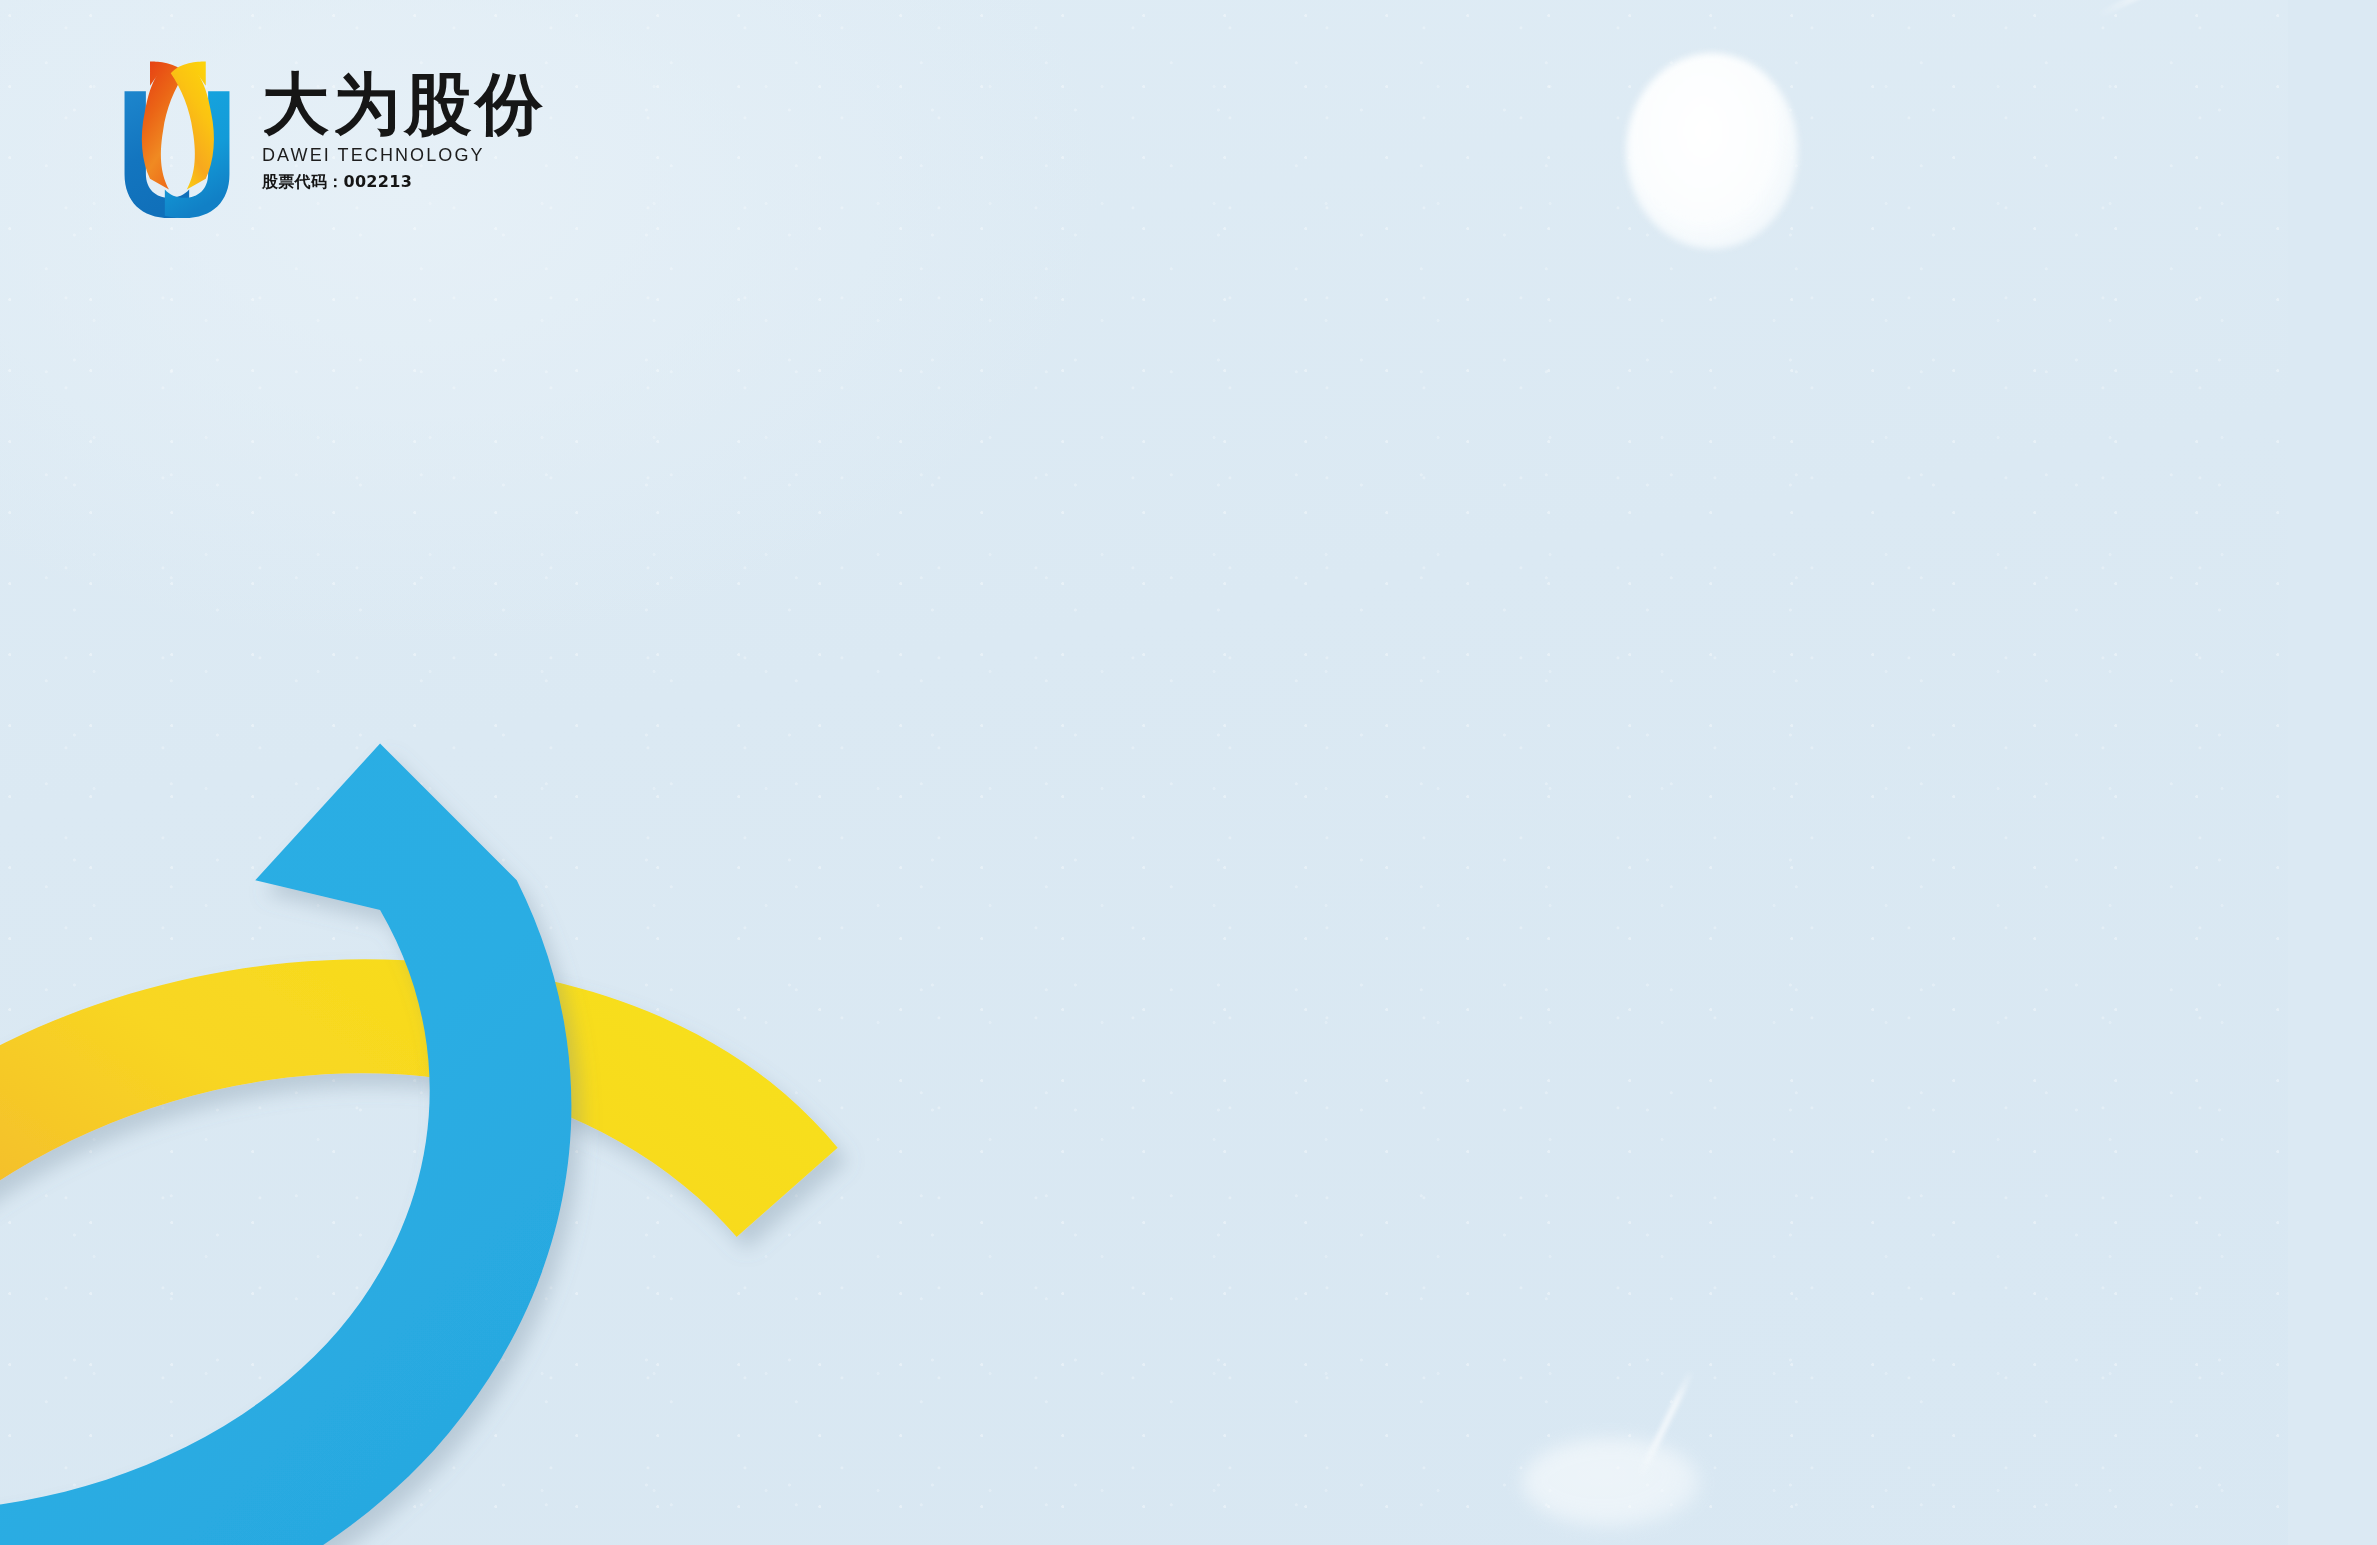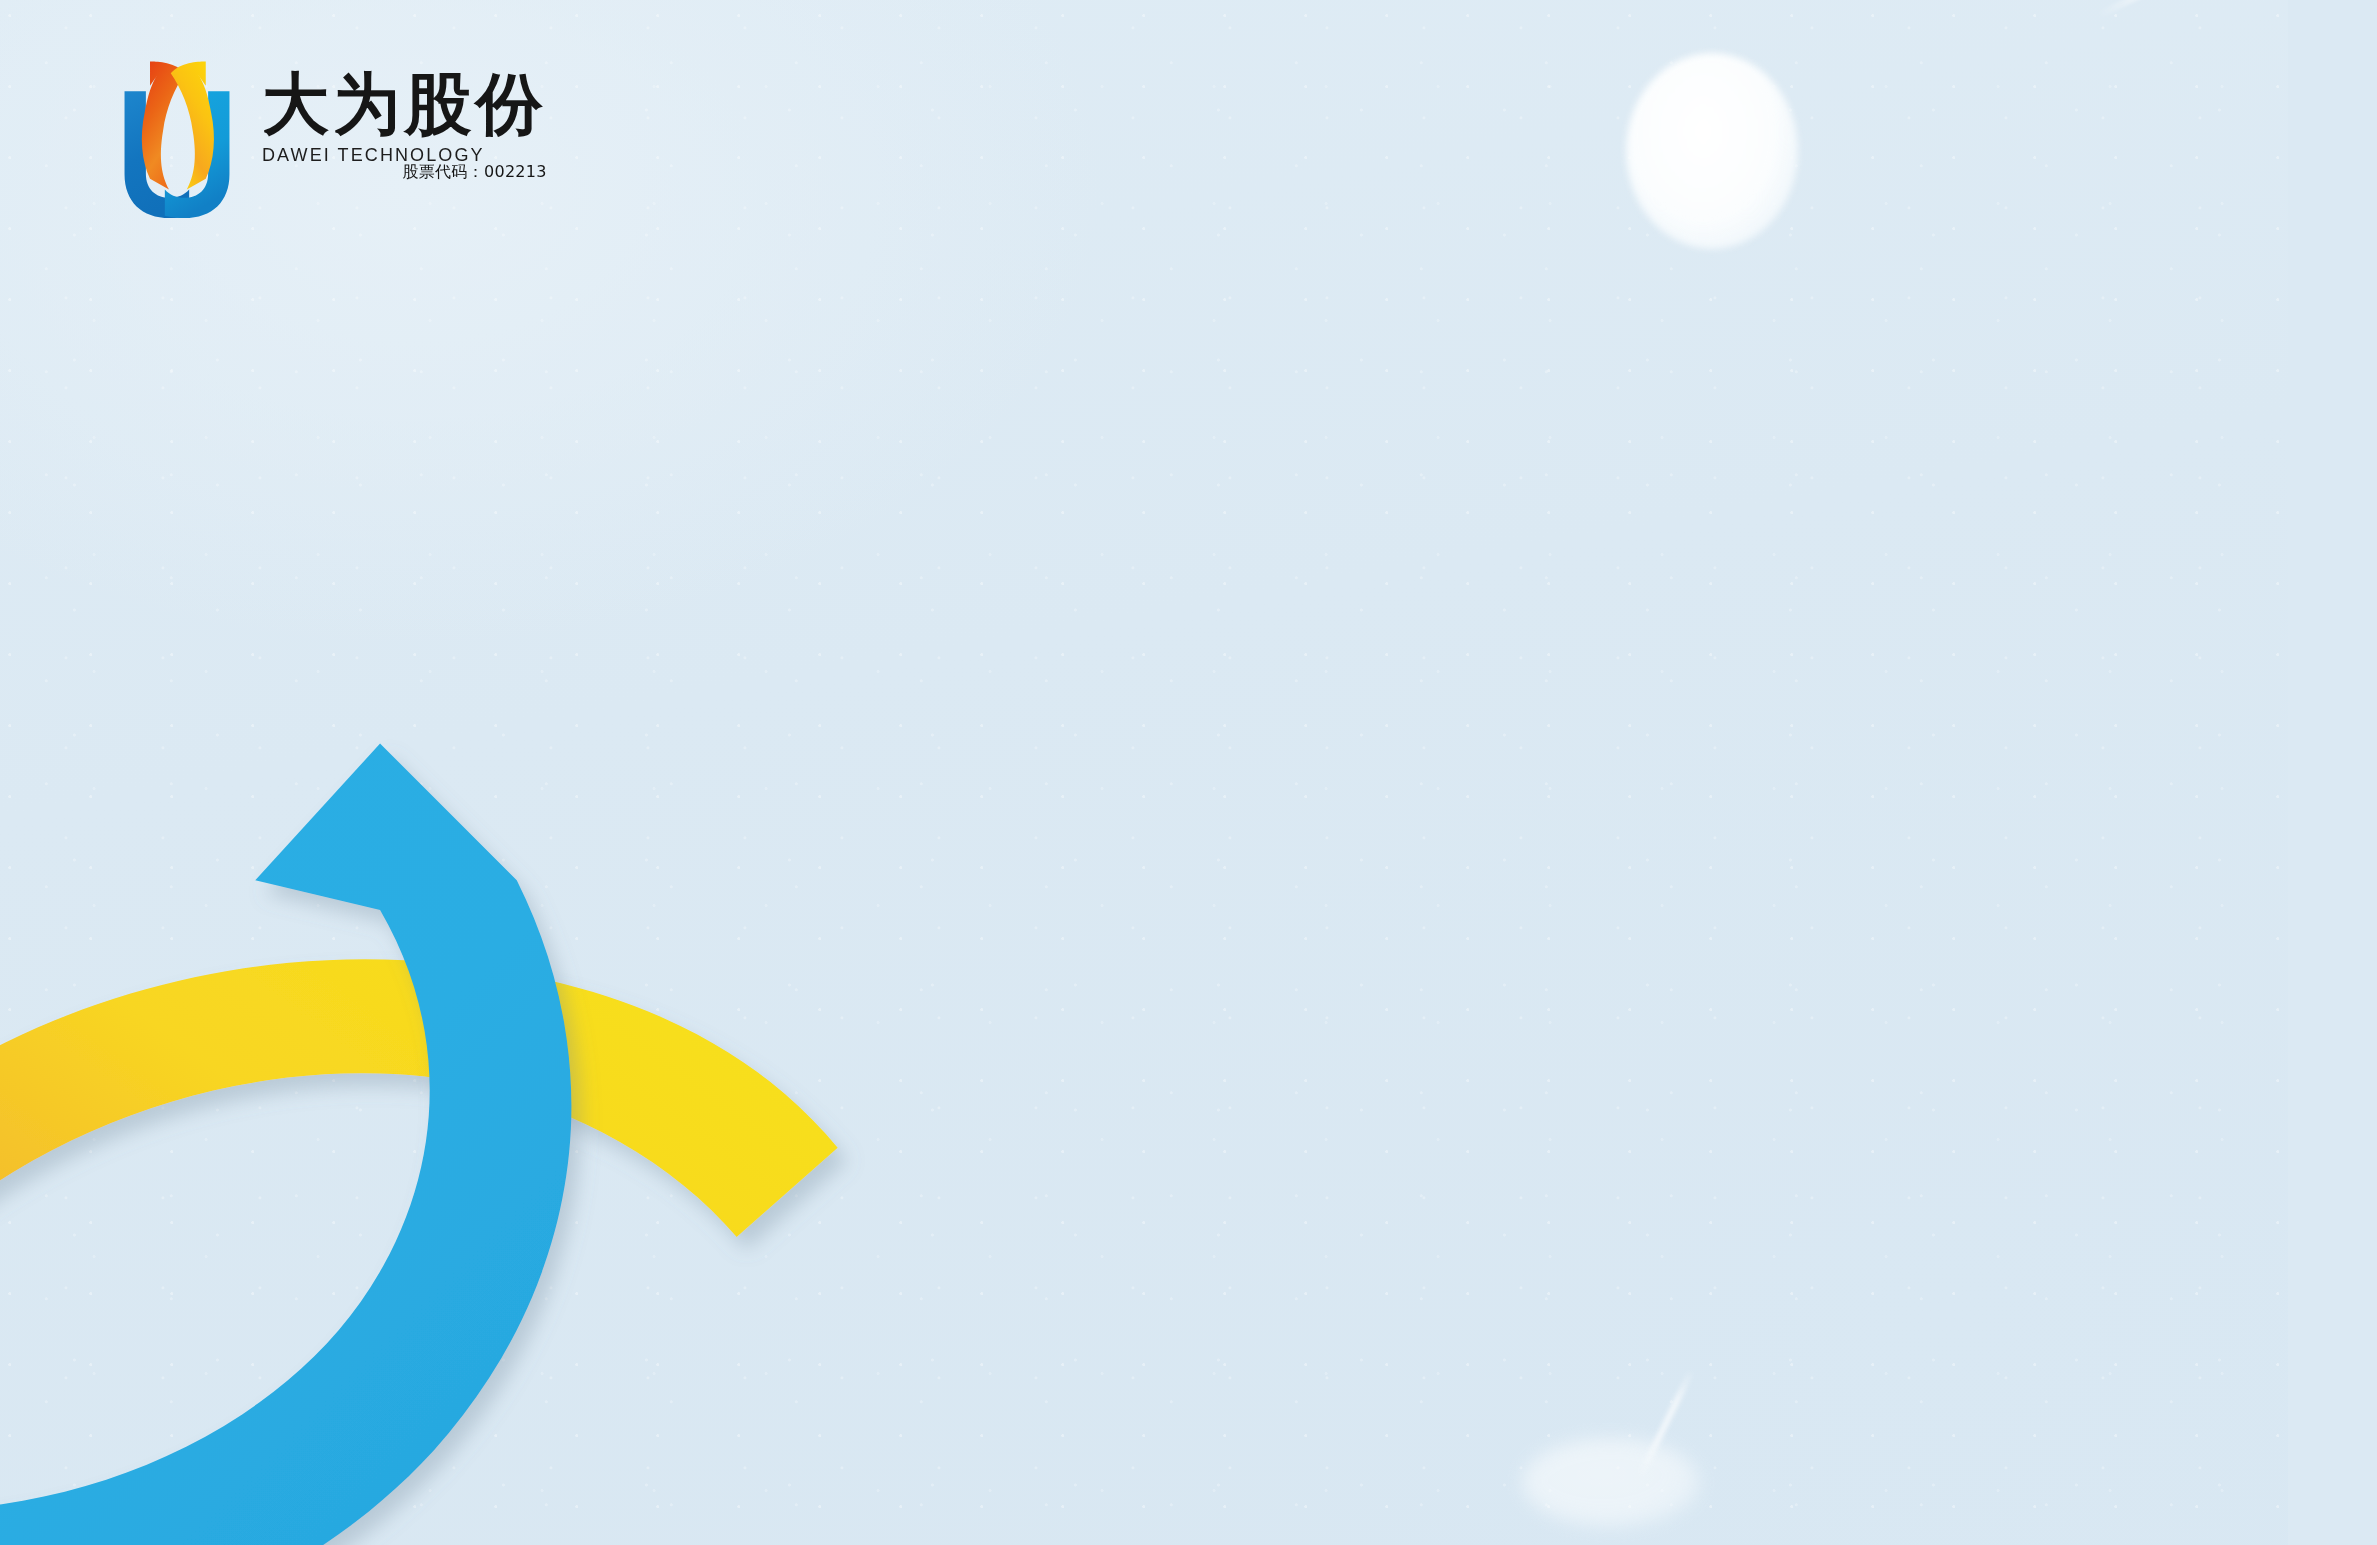--- a/index.html
+++ b/index.html
@@ -56,22 +56,22 @@
   #logo-cn{
     font-size:67px;line-height:1;font-weight:700;color:#161616;
     letter-spacing:4.2px;white-space:nowrap;
     font-family:"DejaVu Sans","Liberation Sans",sans-serif;
   }
   #logo-en{
     margin-top:7.7px;font-size:18px;line-height:1;color:#1d1d1d;
     letter-spacing:2.1px;white-space:nowrap;font-weight:400;
   }
   #logo-stock{
-    font-size:16px;line-height:1;color:#151515;font-weight:400;
-    letter-spacing:0.3px;white-space:nowrap;text-align:right;
+    margin-top:10px;font-size:16px;line-height:1;color:#151515;font-weight:700;
+    letter-spacing:0.3px;white-space:nowrap;
     font-family:"DejaVu Sans","Liberation Sans",sans-serif;
   }
 
   
   #headline{
     position:absolute;left:0;right:0;top:475px;
     text-align:center;
     color:#3d4449;
     font-family:"DejaVu Sans","Liberation Sans",sans-serif;
     font-weight:400;

